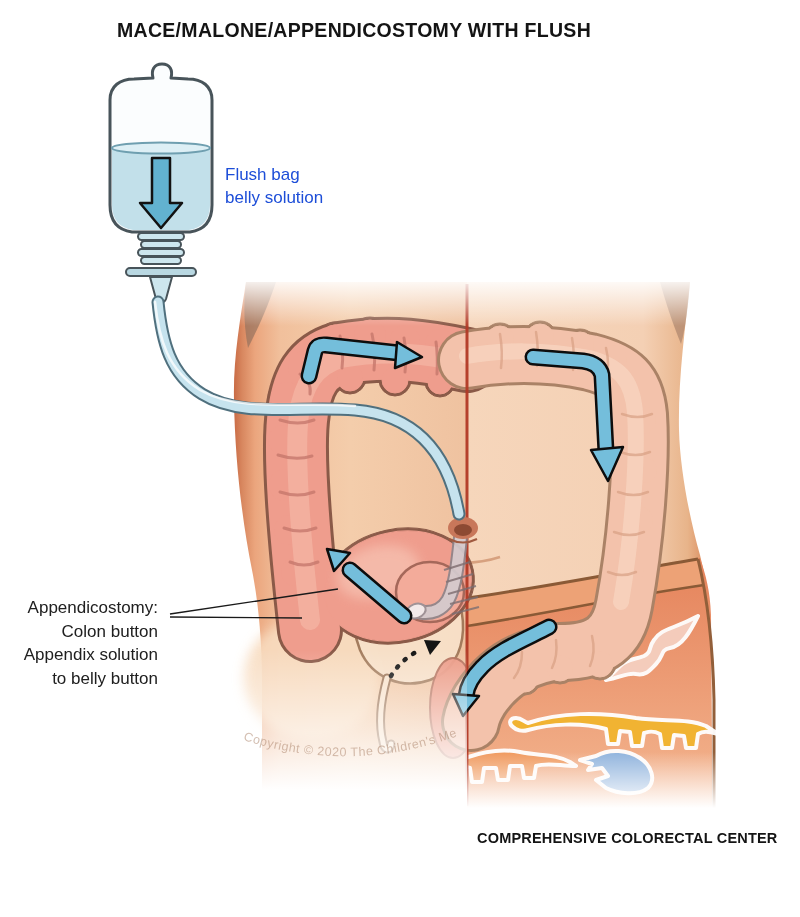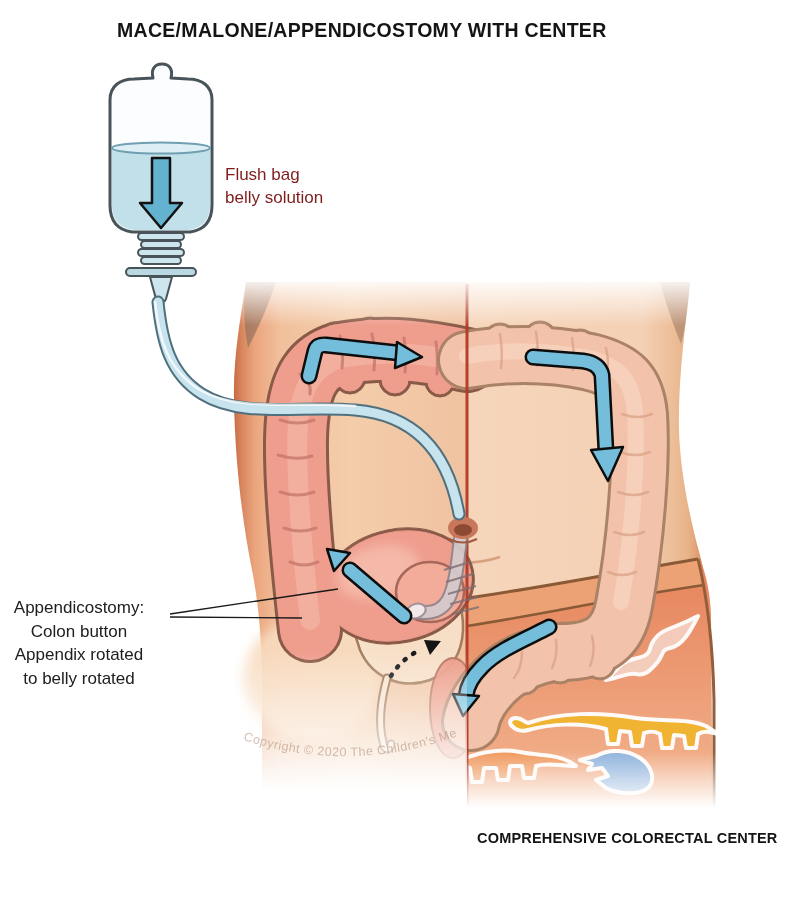--- a/index.html
+++ b/index.html
@@ -1,22 +1,22 @@
 <!DOCTYPE html>
 <html><head>
 <meta charset="utf-8">
 <style>
   html,body{margin:0;padding:0;background:#ffffff;}
   .stage{position:relative;width:800px;height:917px;background:#ffffff;overflow:hidden;
          font-family:"Liberation Sans",sans-serif;}
   .title{position:absolute;left:117px;top:19px;font-size:19.5px;font-weight:bold;
          letter-spacing:.3px;color:#141414;white-space:nowrap;}
   .flush-label{position:absolute;left:225px;top:163px;font-size:17px;line-height:23px;
-         color:#7f1d1d;}
-  .appy-label{position:absolute;left:0px;top:596px;width:158px;text-align:center;
+         color:#1d4ed8;}
+  .appy-label{position:absolute;left:0px;top:596px;width:158px;text-align:right;
          font-size:17px;line-height:23.7px;color:#202020;}
   .footer{position:absolute;left:477px;top:830px;font-size:14.5px;font-weight:bold;
          letter-spacing:.2px;color:#141414;white-space:nowrap;}
   svg{position:absolute;left:0;top:0;}
 </style>
 </head>
 <body>
 
 <div class="stage">
 
@@ -265,29 +265,29 @@
 
   <text font-size="12.5" letter-spacing="0.5" fill="#b08a72" opacity="0.55">
     <textPath href="#wmPath">Copyright © 2020 The Children's Mercy Hospital</textPath>
   </text>
   <g stroke="#1a1a1a" stroke-width="1.3">
     <line x1="170" y1="614" x2="338" y2="589"></line>
     <line x1="170" y1="617" x2="302" y2="618"></line>
   </g>
 </svg>
 
-<div class="title">MACE/MALONE/APPENDICOSTOMY WITH CENTER</div>
+<div class="title">MACE/MALONE/APPENDICOSTOMY WITH FLUSH</div>
 
 <div class="flush-label">
   <div>Flush bag</div>
   <div>belly solution</div>
 </div>
 
 <div class="appy-label">
   <div>Appendicostomy:</div>
   <div>Colon button</div>
-  <div>Appendix rotated</div>
-  <div>to belly rotated</div>
+  <div>Appendix solution</div>
+  <div>to belly button</div>
 </div>
 
 <div class="footer">COMPREHENSIVE COLORECTAL CENTER</div>
 
 </div>
 
 </body></html>

